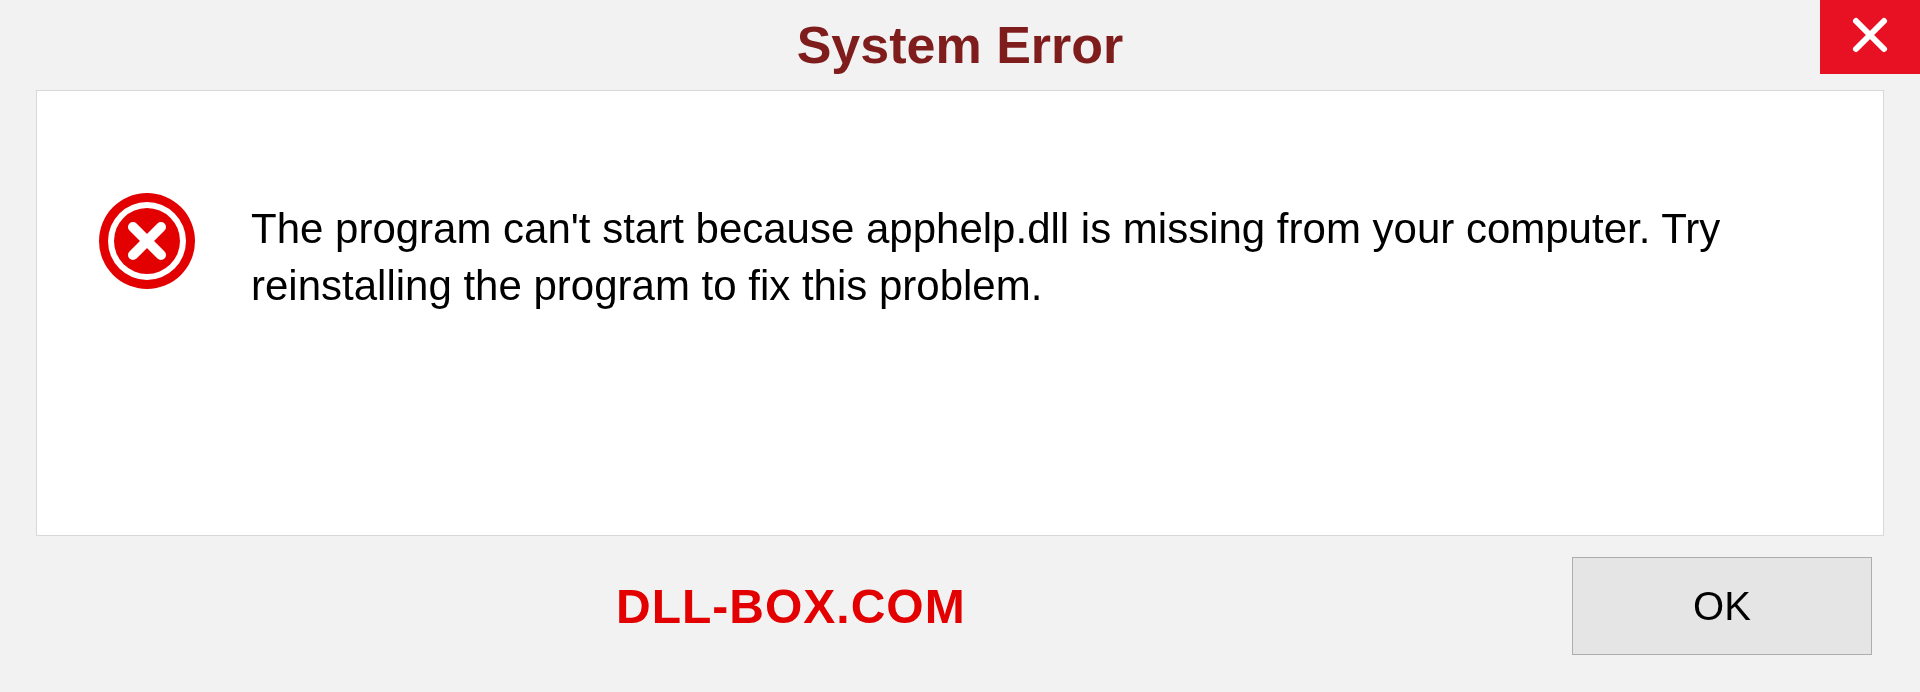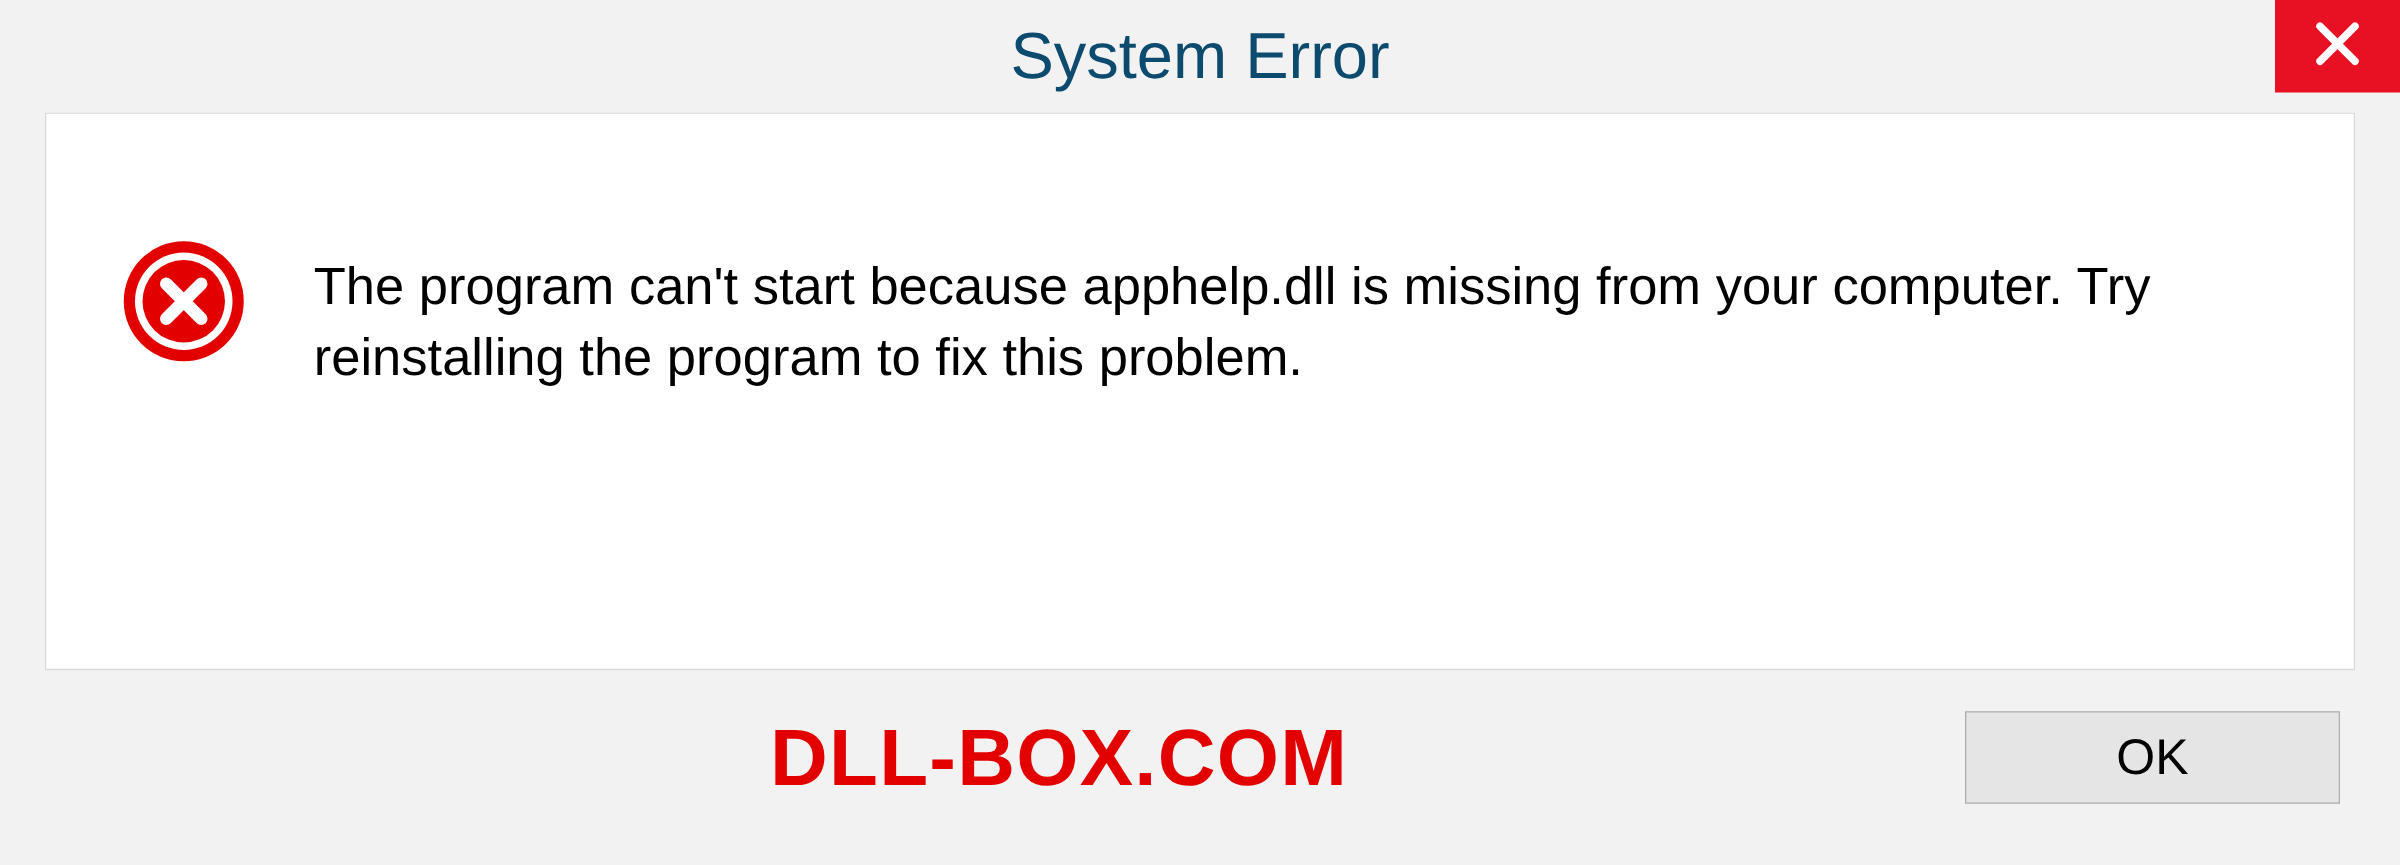--- a/index.html
+++ b/index.html
@@ -22,22 +22,22 @@
       height: 90px;
       background: #f2f2f2;
       display: flex;
       align-items: center;
       justify-content: center;
       position: relative;
     }
     
     .title {
       font-size: 52px;
-      color: #0c4a6e;
-      font-weight: normal;
+      color: #7f1d1d;
+      font-weight: bold;
     }
     
     .close-button {
       position: absolute;
       top: 0;
       right: 0;
       width: 100px;
       height: 74px;
       background: #e81123;
       display: flex;
@@ -84,30 +84,30 @@
       background: #f2f2f2;
       display: flex;
       align-items: center;
       justify-content: flex-end;
       position: relative;
     }
     
     .watermark {
       position: absolute;
       left: 580px;
-      font-size: 64px;
+      font-size: 48px;
       font-weight: 900;
       color: #e20000;
       letter-spacing: 1px;
       font-family: Arial, sans-serif;
     }
     
     .ok-button {
       width: 300px;
-      height: 74px;
+      height: 98px;
       background: #e5e5e5;
       border: 1px solid #adadad;
       font-size: 40px;
       color: #000000;
       cursor: pointer;
       display: flex;
       align-items: center;
       justify-content: center;
       margin-right: 12px;
     }

